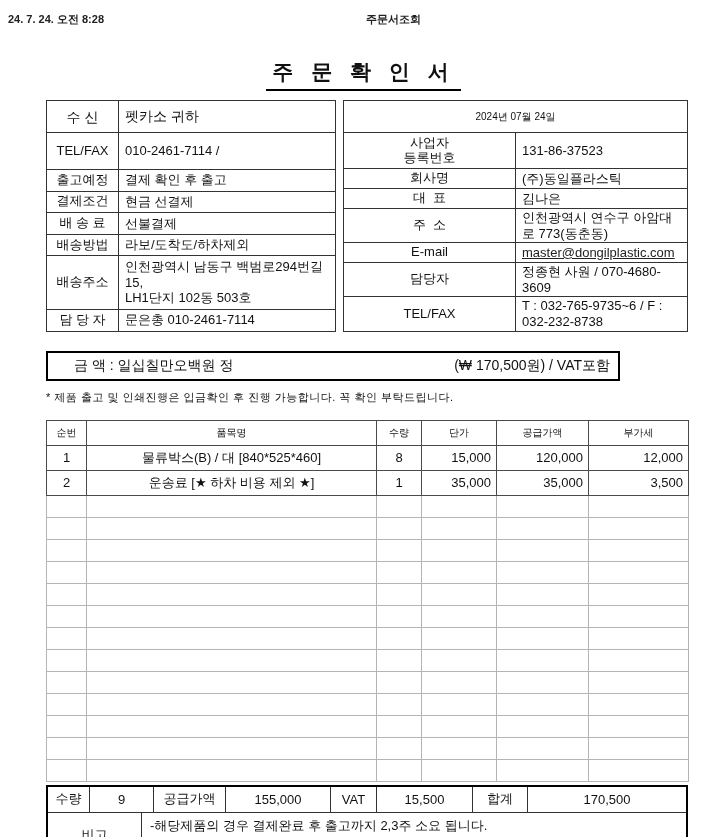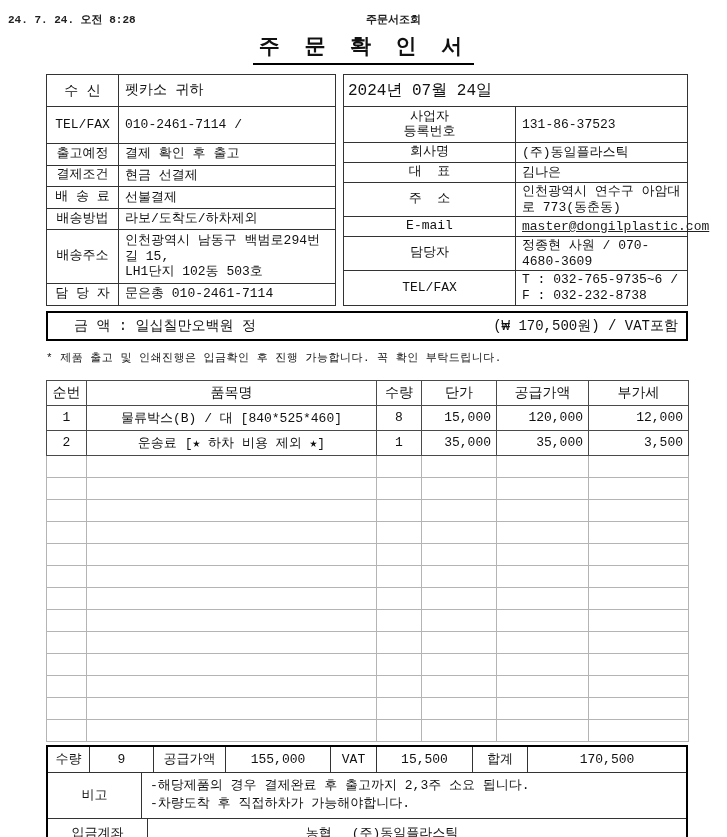--- a/index.html
+++ b/index.html
@@ -4,29 +4,29 @@
 <style>
   * { box-sizing: border-box; margin: 0; padding: 0; }
   html,body { background: #ffffff; }
   body {
     width: 727px; height: 837px;
     color: #111;
     font-family: "Liberation Sans", "DejaVu Sans", sans-serif;
     font-size: 13px;
     overflow: hidden;
   }
-  .page { position: relative; width: 727px; height: 837px; font-family: Liberation Mono, monospace; }
+  .page { position: relative; width: 727px; height: 837px; }
 
   
   .print-header { position: relative; height: 28px; font-size: 11px; font-weight: 700; color: #222; }
   .ph-left { position: absolute; left: 8px; top: 12px; white-space: pre; }
   .ph-center { position: absolute; left: 60px; right: 0; top: 12px; text-align: center; }
 
   
-  .title-wrap { text-align: center; margin-top: 4px; height: 34px; }
+  .title-wrap { text-align: center; margin-top: 30px; height: 34px; }
   .doc-title {
     display: inline-block;
     font-size: 21px; font-weight: 700; letter-spacing: 6px;
     border-bottom: 2px solid #000; padding: 0 6px 3px 6px; white-space: pre;
   }
 
   
   .header-tables { display: flex; gap: 7px; margin: 8px 0 0 46px; width: 642px; }
   table { border-collapse: collapse; }
   .hdr-table td { border: 1px solid #333; padding: 1px 4px; vertical-align: middle; }
@@ -34,39 +34,39 @@
   .hdr-table td.val { white-space: pre-line; padding-left: 6px; line-height: 1.2; }
   .rcp { width: 290px; table-layout: fixed; }
   .rcp td.lbl { width: 72px; }
   .sup { width: 345px; table-layout: fixed; }
   .sup td.lbl { width: 67px; }
   .rcp tr td { height: 20px; }
   .rcp tr:nth-child(1) td { height: 30px; font-size: 14px; }
   .rcp tr:nth-child(2) td { height: 34px; }
   .rcp tr:nth-child(7) td { height: 34px; }
   .sup tr td { height: 20px; }
-  .sup td.date-cell { height: 32px; text-align: left; font-size: 16px; }
+  .sup td.date-cell { height: 32px; text-align: center; font-size: 10px; }
   .sup tr:nth-child(2) td { height: 36px; }
   .val-link { text-decoration: underline; color: #222; cursor: pointer; }
 
   
   .amount-bar {
-    margin: 5px 0 0 46px; width: 642px;
+    margin: 19px 0 0 46px; width: 574px;
     border: 2px solid #000;
     display: flex; justify-content: space-between; align-items: flex-start;
     padding: 4px 8px 4px 26px; font-size: 14px;
   }
 
   
   .note { margin: 9px 0 0 46px; font-size: 11px; letter-spacing: 0.5px; }
 
   
   .items-table { margin: 15px 0 0 46px; width: 642px; table-layout: fixed; }
   .items-table th {
-    border: 1px solid #4a4a4a; font-weight: 400; height: 25px; font-size: 14px;
+    border: 1px solid #4a4a4a; font-weight: 400; height: 25px; font-size: 10px;
     background: #fff;
   }
   .items-table td { border: 1px solid #4a4a4a; height: 25px; padding: 0 5px; }
   .items-table tr.empty td { border: 1px solid #b4b4b4; height: 22px; }
   .c { text-align: center; } .r { text-align: right; } .l { text-align: center; }
 
   
   .totals-block { margin: 3px 0 0 46px; width: 642px; border: 2px solid #000; }
   .t-row { display: flex; border-bottom: 1px solid #333; align-items: stretch; }
   .t-row:last-child { border-bottom: none; }

